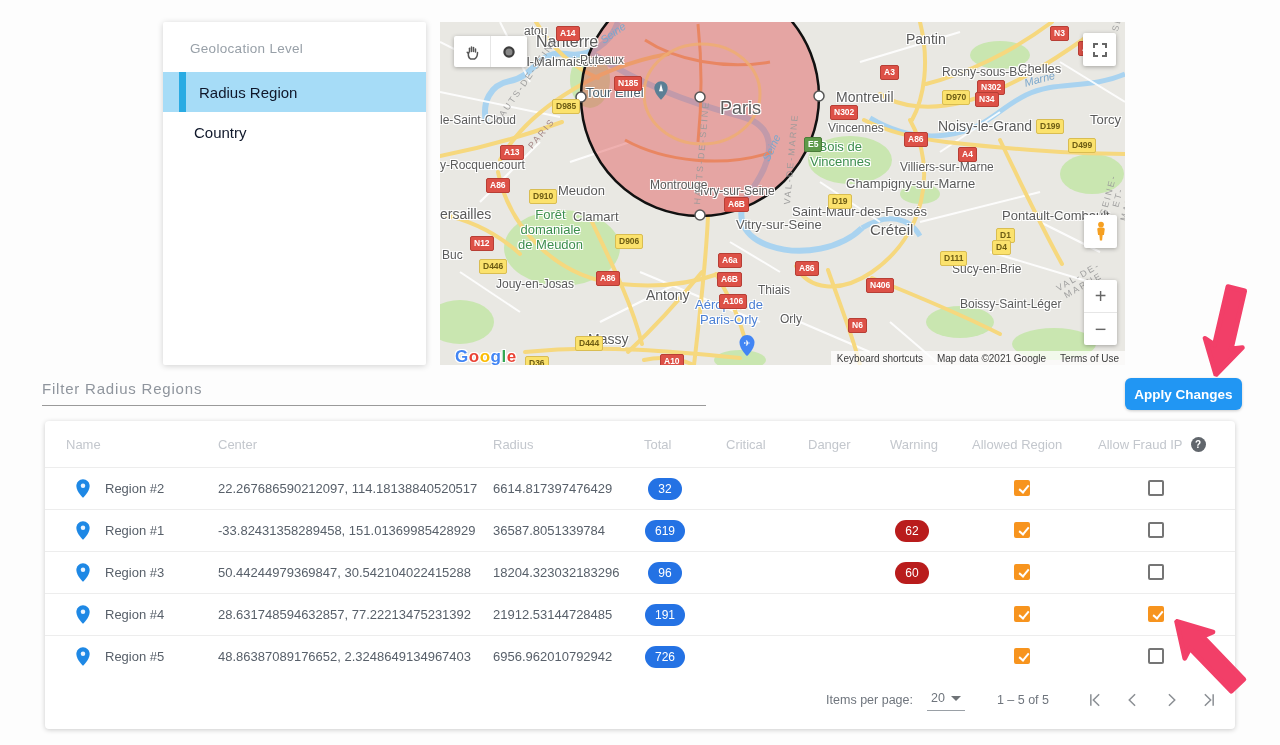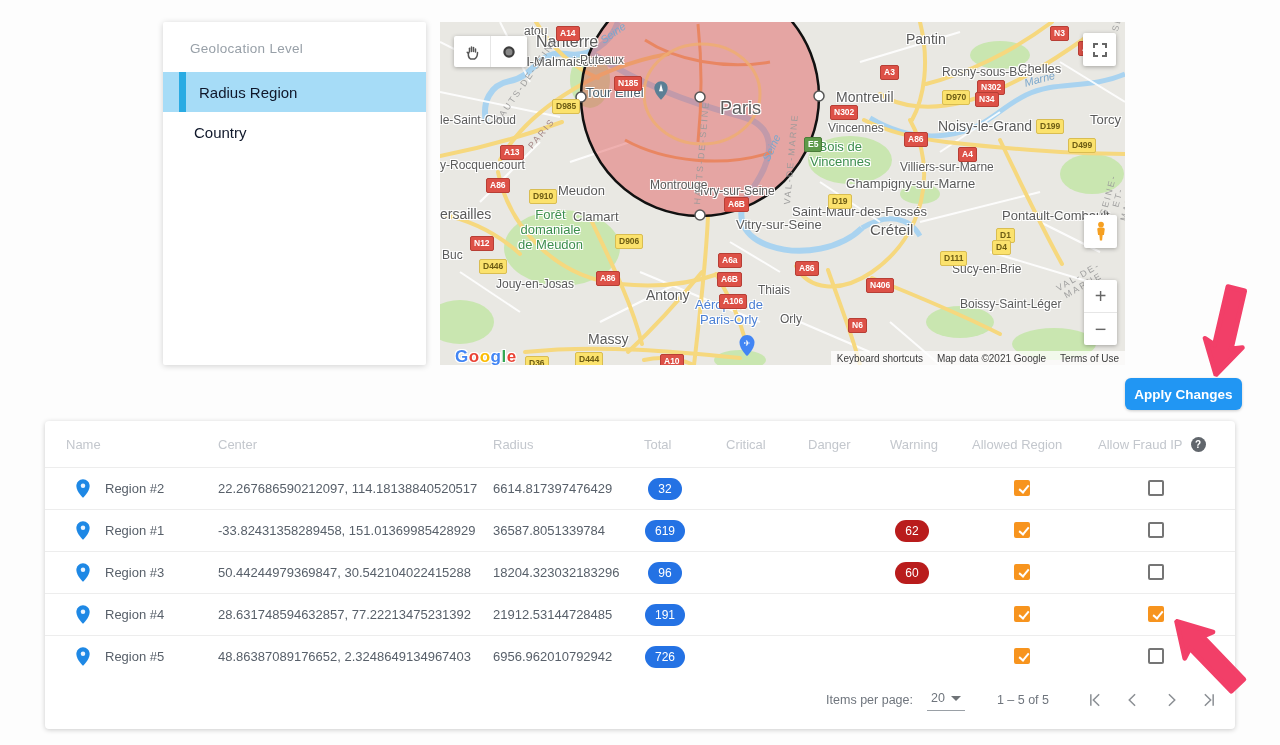--- a/index.html
+++ b/index.html
@@ -260,21 +260,21 @@
         <span class="rbadge red" style="left: 156px; top: 249px;">A86</span>
         <span class="rbadge red" style="left: 278px; top: 231px;">A6a</span>
         <span class="rbadge red" style="left: 277px; top: 250px;">A6B</span>
         <span class="rbadge red" style="left: 355px; top: 239px;">A86</span>
         <span class="rbadge red" style="left: 426px; top: 256px;">N406</span>
         <span class="rbadge yellow" style="left: 556px; top: 206px;">D1</span>
         <span class="rbadge yellow" style="left: 552px; top: 218px;">D4</span>
         <span class="rbadge yellow" style="left: 500px; top: 229px;">D111</span>
         <span class="rbadge red" style="left: 279px; top: 272px;">A106</span>
         <span class="rbadge red" style="left: 408px; top: 296px;">N6</span>
-        <span class="rbadge yellow" style="left: 135px; top: 314px; margin-top: 16px;">D444</span>
+        <span class="rbadge yellow" style="left: 135px; top: 314px;">D444</span>
         <span class="rbadge yellow" style="left: 85px; top: 334px;">D36</span>
         <span class="rbadge red" style="left: 220px; top: 332px;">A10</span>
       </div>
 
     <svg class="poi-marker" style="left:213px;top:58px" width="16" height="21" viewBox="0 0 24 30">
       <path d="M12 1C6.5 1 2 5.6 2 11.2 2 19.4 12 29 12 29s10-9.6 10-17.8C22 5.6 17.5 1 12 1z" fill="#5b7f95"></path>
       <path d="M12 5l3 11h-6z" fill="#fff"></path>
     </svg>
     <svg class="poi-marker" style="left:298px;top:312px" width="18" height="23" viewBox="0 0 24 30">
       <path d="M12 1C6.5 1 2 5.6 2 11.2 2 19.4 12 29 12 29s10-9.6 10-17.8C22 5.6 17.5 1 12 1z" fill="#4285f4"></path>
@@ -316,20 +316,23 @@
       <div class="zbtn">−</div>
     </div>
     <div class="glogo" id="google-logo"><span style="color: rgb(66, 133, 244);">G</span><span style="color: rgb(234, 67, 53);">o</span><span style="color: rgb(251, 188, 5);">o</span><span style="color: rgb(66, 133, 244);">g</span><span style="color: rgb(52, 168, 83);">l</span><span style="color: rgb(234, 67, 53);">e</span></div>
     <div class="attrib">
       <span>Keyboard shortcuts</span>
       <span>Map data ©2021 Google</span>
       <span>Terms of Use</span>
     </div>
   </div>
 
+  <div class="filter-wrap">
+    <input class="filter-input" type="text" placeholder="Filter Radius Regions" style="">
+  </div>
   <button class="apply-btn">Apply Changes</button>
 
   <svg class="pink-arrow" style="left:1200px;top:282px;transform:rotate(14deg)" width="54" height="96" viewBox="0 0 44 100">
     <polygon points="22,98 2,64 13,68 12,6 30,6 31,68 42,64" fill="#f23f68" stroke="#f23f68" stroke-width="5" stroke-linejoin="round"></polygon>
   </svg>
 
   <div class="table-card">
     <div class="thead">
       <span class="th h-name">Name</span>
       <span class="th h-center">Center</span>

